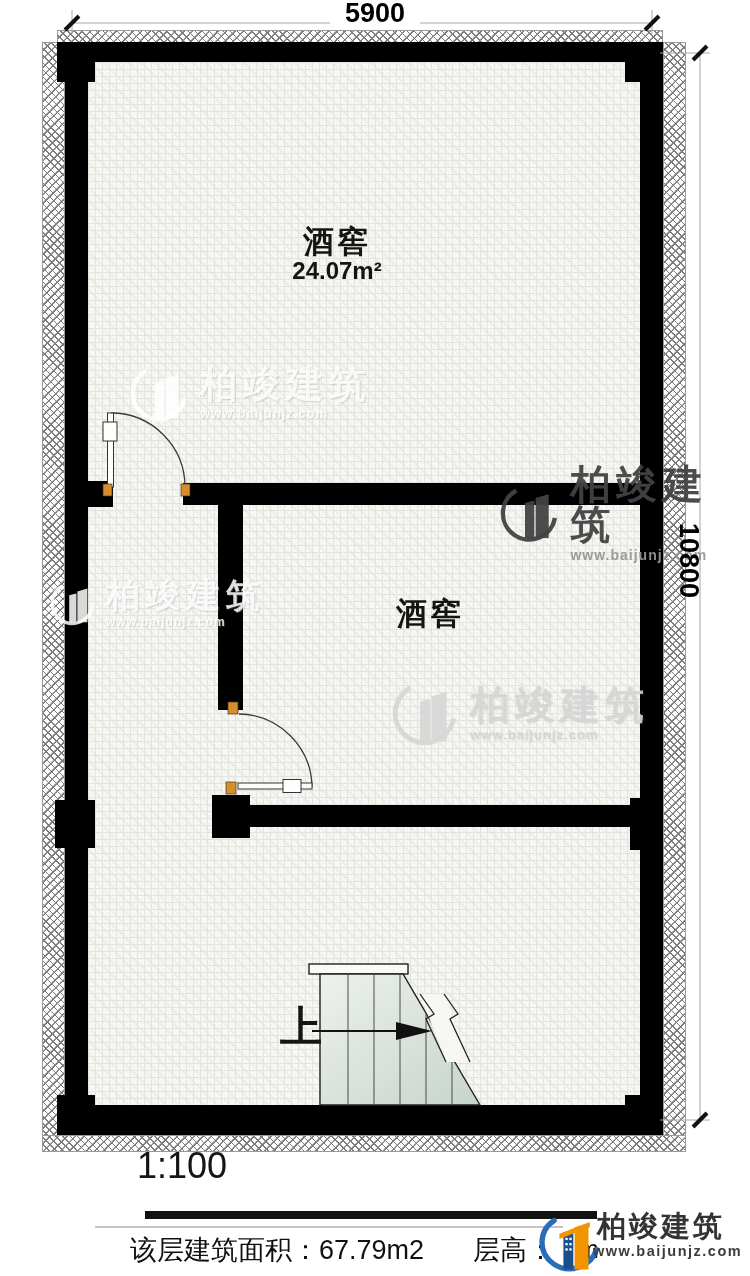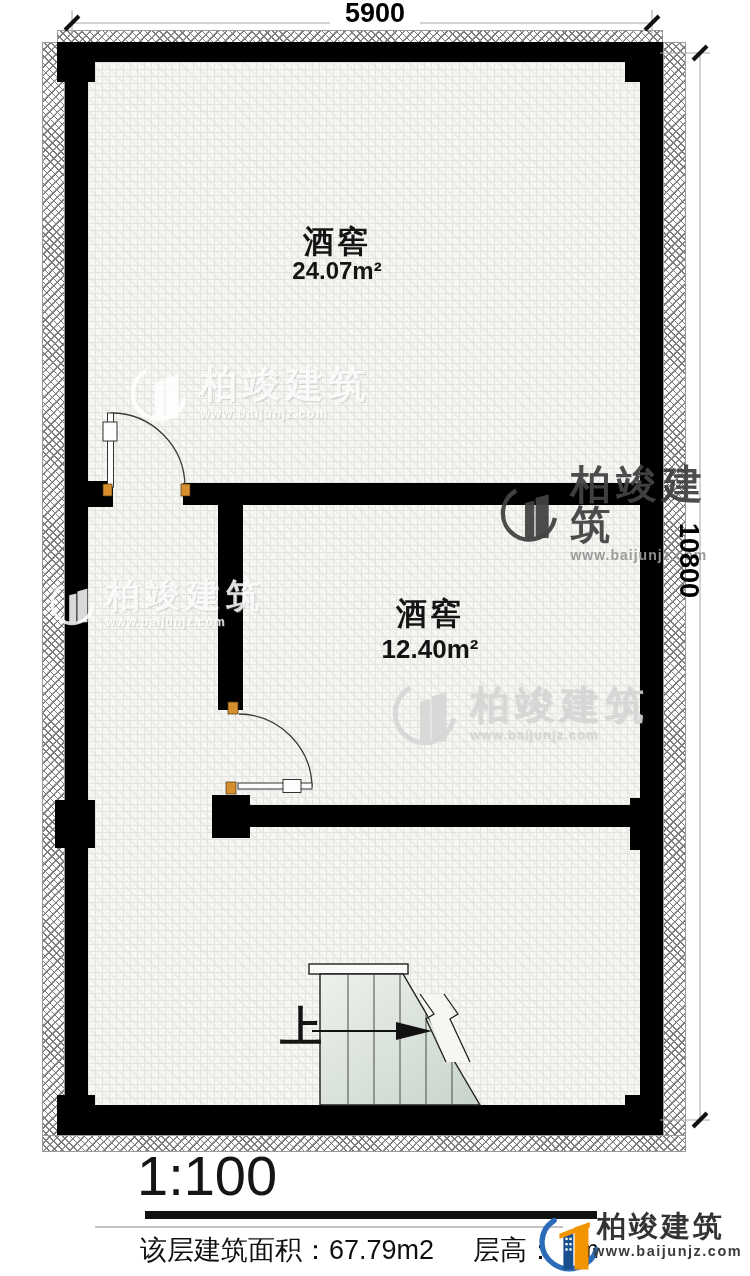--- a/index.html
+++ b/index.html
@@ -26,21 +26,21 @@
   .wm .wmtxt{display:flex;flex-direction:column;line-height:1;}
   .wm .wmname{font-weight:bold;letter-spacing:6px;}
   .wm .wmurl{font-weight:bold;letter-spacing:1px;margin-top:4px;}
   .wm-light{color:rgba(255,255,255,0.85);text-shadow:1px 1px 1px rgba(150,150,150,0.35);}
   .wm-gray{color:rgba(214,214,214,0.9);text-shadow:1px 1px 1px rgba(150,150,150,0.25);}
   .wm-dark{color:rgba(66,66,66,0.95);text-shadow:none;}
   .wm-dark .wmurl{color:rgba(150,150,150,0.95);}
   
   .title-row{position:absolute;left:137px;top:1148px;display:flex;align-items:flex-end;color:#151515;}
   .title-main{font-size:56px;letter-spacing:1px;line-height:1;}
-  .title-scale{font-size:56px;line-height:1;text-align:right;}
+  .title-scale{font-size:36px;line-height:1;text-align:right;}
   .rule-thick{position:absolute;left:145px;top:1211px;width:452px;height:8px;background:#111;}
   .rule-thin{position:absolute;left:95px;top:1226px;width:468px;height:2px;background:#c4c4c4;}
   .info{position:absolute;top:1237px;font-size:27px;color:#101010;line-height:1;}
   .brand-name{position:absolute;left:597px;top:1212px;font-size:29px;font-weight:bold;color:#333;letter-spacing:3px;line-height:1;}
   .brand-url{position:absolute;left:593px;top:1244px;font-size:14.5px;font-weight:bold;color:#3c3c3c;letter-spacing:1.5px;line-height:1;}
   svg{position:absolute;left:0;top:0;}
 </style>
 </head>
 <body>
 
@@ -179,30 +179,29 @@
       <span class="wmurl" style="font-size:13px;">www.baijunjz.com</span>
     </div>
   </div>
 
   <div class="dimlbl" style="left:330px;top:0px;width:90px;">5900</div>
   <div class="dimlbl" style="left:638px;top:547px;width:100px;transform:rotate(90deg);background:transparent;">10800</div>
 
   <div class="lbl" style="left:277px;top:226px;width:120px;font-size:31px;letter-spacing:3px;">酒窖</div>
   <div class="lbl" style="left:257px;top:258px;width:160px;font-size:24px;">24.07m²</div>
   <div class="lbl" style="left:370px;top:598px;width:120px;font-size:31px;letter-spacing:3px;">酒窖</div>
-  <div class="lbl" style="left:350px;top:636px;width:160px;font-size:26px;">12.40m²</div>
   <div class="lbl" style="left:279px;top:1005px;width:44px;font-size:42px;">上</div>
 
   <div class="title-row">
     <span class="title-scale">1:100</span>
   </div>
   <div class="rule-thick"></div>
   <div class="rule-thin"></div>
 
-  <div class="info" style="left:140px;">
+  <div class="info" style="left:130px;">
     <span>该层建筑面积：</span><span>67.79m2</span>
   </div>
   <div class="info" style="left:473px;">层高：</div>
   <div class="info" style="left:578px;font-size:25px;">m</div>
 
   <svg width="74" height="66" viewBox="0 0 100 100" style="left:533px;top:1210px;">
     <path d="M26,16 A42,40 0 1 0 90,60" fill="none" stroke="#2b6cb8" stroke-width="8" stroke-linecap="round"></path>
     <polygon points="40,34 55,30 55,90 40,90" fill="#1a4f8f"></polygon>
     <polygon points="57,26 78,20 78,90 57,90" fill="#f29400"></polygon>
     <polygon points="34,36 80,18 80,26 34,44" fill="#f29400"></polygon>

